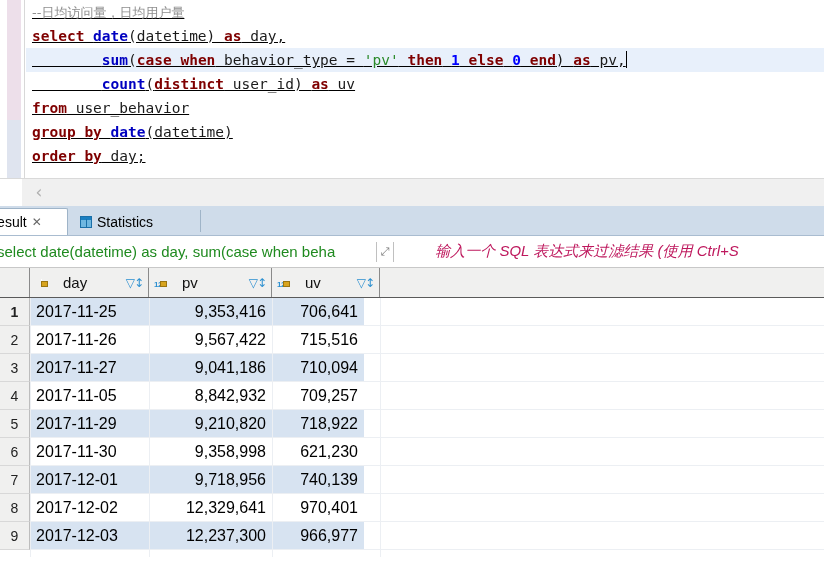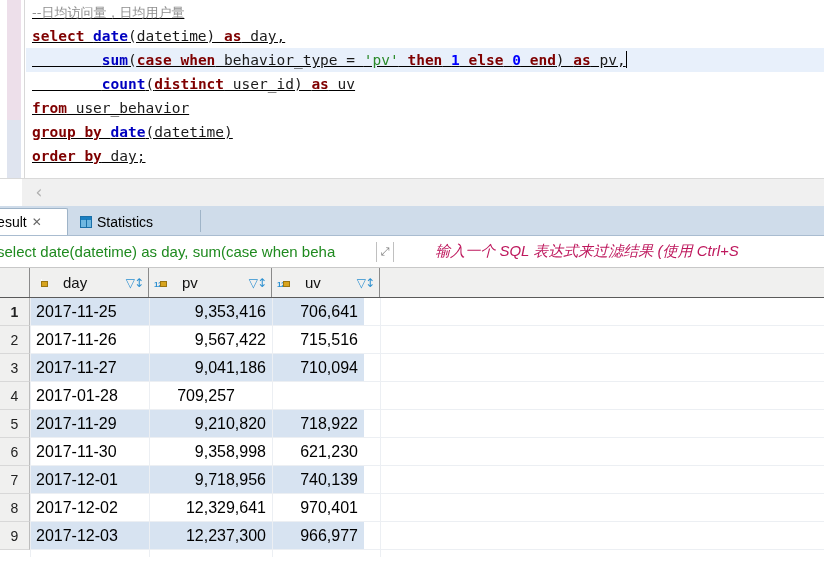--- a/index.html
+++ b/index.html
@@ -360,21 +360,22 @@
       </div>
       <div class="grow alt">
         <div class="cell rownum">3</div>
         <div class="cell c-day">2017-11-27</div>
         <div class="cell c-pv">9,041,186</div>
         <div class="cell c-uv">710,094</div>
         <div class="cell filler"></div>
       </div>
       <div class="grow">
         <div class="cell rownum">4</div>
-        <div class="cell c-day">2017-01-28</div>
+        <div class="cell c-day">2017-11-05</div>
+        <div class="cell c-pv">8,842,932</div>
         <div class="cell c-uv">709,257</div>
         <div class="cell filler"></div>
       </div>
       <div class="grow alt">
         <div class="cell rownum">5</div>
         <div class="cell c-day">2017-11-29</div>
         <div class="cell c-pv">9,210,820</div>
         <div class="cell c-uv">718,922</div>
         <div class="cell filler"></div>
       </div>

